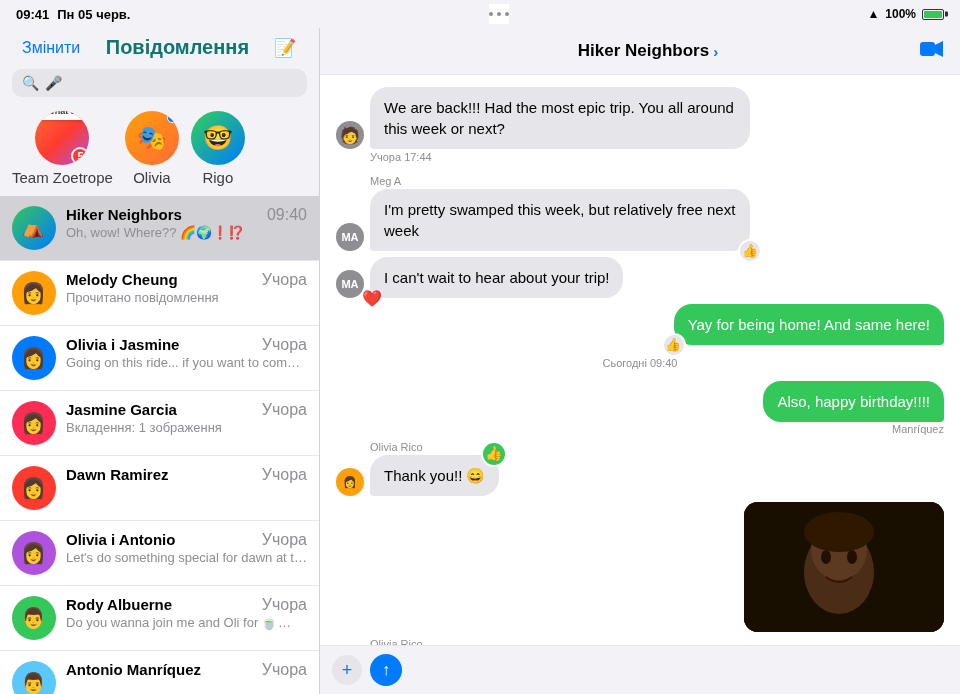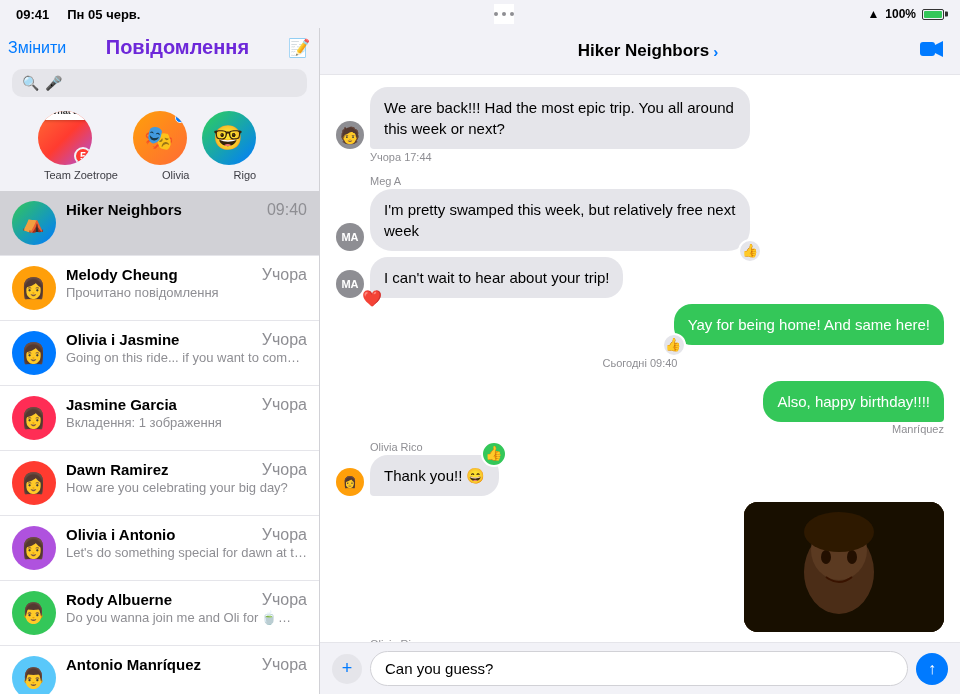--- a/index.html
+++ b/index.html
@@ -18,21 +18,21 @@
       background: #f2f2f7;
       height: 28px;
       display: flex;
       align-items: center;
       justify-content: space-between;
       padding: 0 16px;
       font-size: 13px;
       font-weight: 600;
       flex-shrink: 0;
     }
-    .status-left { display: flex; gap: 18px; align-items: center; }
+    .status-left { display: flex; gap: 8px; align-items: center; }
     .status-right { display: flex; gap: 6px; align-items: center; font-size: 12px; }
     .battery {
       width: 22px; height: 11px; border: 1.5px solid #333; border-radius: 2px;
       position: relative; display: inline-flex; align-items: center;
     }
     .battery::after {
       content: ''; position: absolute; right: -5px; top: 50%; transform: translateY(-50%);
       width: 3px; height: 5px; background: #333; border-radius: 0 1px 1px 0;
     }
     .battery-fill {
@@ -50,27 +50,27 @@
     .left-panel {
       width: 320px;
       background: #f2f2f7;
       display: flex;
       flex-direction: column;
       border-right: 1px solid #d1d1d6;
       flex-shrink: 0;
     }
 
     .left-header {
-      padding: 8px 8px 6px;
+      padding: 8px 22px 6px;
       display: flex;
       align-items: center;
       justify-content: space-between;
     }
     .btn-edit { color: #007aff; font-size: 16px; background: none; border: none; cursor: pointer; }
-    .left-title { font-size: 20px; font-weight: 700; color: #6d28d9; }
+    .left-title { font-size: 20px; font-weight: 700; color: #0f766e; }
     .btn-compose { color: #007aff; background: none; border: none; cursor: pointer; font-size: 18px; }
 
     .search-bar {
       margin: 4px 12px 8px;
       background: #e5e5ea;
       border-radius: 10px;
       display: flex;
       align-items: center;
       padding: 6px 10px;
       gap: 6px;
@@ -109,21 +109,21 @@
       background: linear-gradient(135deg, #30d158, #007aff);
     }
     .avatar-badge {
       position: absolute; bottom: 0; right: 0;
       background: #ff3b30; border-radius: 50%;
       width: 18px; height: 18px;
       display: flex; align-items: center; justify-content: center;
       font-size: 11px; font-weight: 700; color: #fff;
       border: 2px solid #f2f2f7;
     }
-    .avatar-label { font-size: 11px; color: #3c3c43; text-align: center; margin-left: 32px; }
+    .avatar-label { font-size: 15px; color: #3c3c43; text-align: center; }
     .avatar-dot {
       position: absolute; top: 2px; right: 2px;
       width: 10px; height: 10px; background: #007aff; border-radius: 50%;
       border: 1.5px solid #f2f2f7;
     }
     .speech-bubble {
       position: absolute; top: -8px; left: -8px;
       background: white; border-radius: 10px;
       padding: 3px 5px; font-size: 9px; color: #333;
       box-shadow: 0 1px 3px rgba(0,0,0,0.2);
@@ -372,20 +372,21 @@
 
     <div class="conv-list">
 
       <div class="conv-item active">
         <div class="conv-avatar camp">⛺</div>
         <div class="conv-content">
           <div class="conv-header">
             <span class="conv-name">Hiker Neighbors</span>
             <span class="conv-time">09:40</span>
           </div>
+          <div class="conv-preview">Oh, wow! Where?? 🌈🌍❗⁉️</div>
         </div>
       </div>
 
       <div class="conv-item">
         <div class="conv-avatar orange" style="font-size:20px;">👩</div>
         <div class="conv-content">
           <div class="conv-header">
             <span class="conv-name">Melody Cheung</span>
             <span class="conv-time">Учора</span>
           </div>
@@ -415,21 +416,20 @@
         </div>
       </div>
 
       <div class="conv-item">
         <div class="conv-avatar red" style="font-size:20px;">👩</div>
         <div class="conv-content">
           <div class="conv-header">
             <span class="conv-name">Dawn Ramirez</span>
             <span class="conv-time">Учора</span>
           </div>
-          <div class="conv-preview">How are you celebrating your big day?</div>
         </div>
       </div>
 
       <div class="conv-item">
         <div class="conv-avatar purple" style="font-size:20px;">👩</div>
         <div class="conv-content">
           <div class="conv-header">
             <span class="conv-name">Olivia i Antonio</span>
             <span class="conv-time">Учора</span>
           </div>
@@ -485,21 +485,21 @@
           <div class="msg-avatar-small ma" style="font-size:16px;">🧑</div>
           <div class="bubble gray">We are back!!! Had the most epic trip. You all around this week or next?</div>
         </div>
         <div class="msg-timestamp" style="margin-left:34px; align-self:flex-start; margin-top:2px;">Учора 17:44</div>
       </div>
 
       <div class="msg-row left">
         <span class="msg-sender-name">Meg A</span>
         <div class="msg-bubble-wrap left">
           <div class="msg-avatar-small ma">MA</div>
-          <div class="bubble gray" style="position:relative;border-radius:22px;">
+          <div class="bubble gray" style="position:relative;">
             I'm pretty swamped this week, but relatively free next week
             <div class="thumbs-reaction">👍</div>
           </div>
         </div>
       </div>
 
       <div class="msg-row left">
         <div class="msg-bubble-wrap left">
           <div class="msg-avatar-small ma">MA</div>
           <div class="bubble gray" style="position:relative;">
@@ -560,18 +560,17 @@
 
       <div class="msg-row left">
         <span class="msg-sender-name">Olivia Rico</span>
 
       </div>
 
     </div>
 
     <div class="chat-input-bar">
       <button class="plus-btn">+</button>
-      <input class="chat-input-field" type="text" value="Can you guess?" style="">
       <button class="send-btn">↑</button>
     </div>
 
   </div>
 </div>
 
 </body></html>

